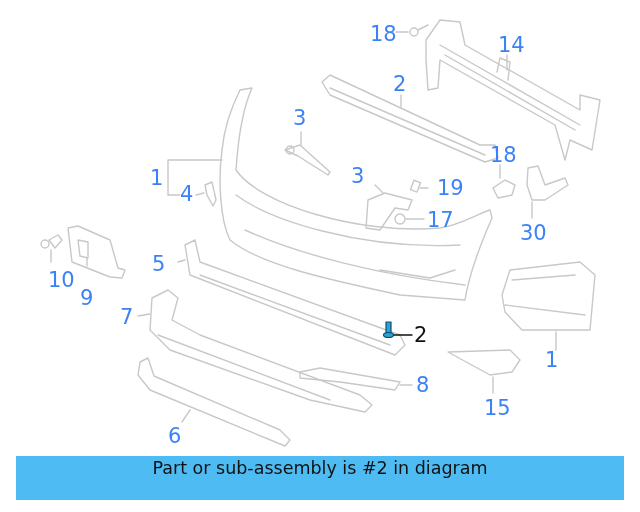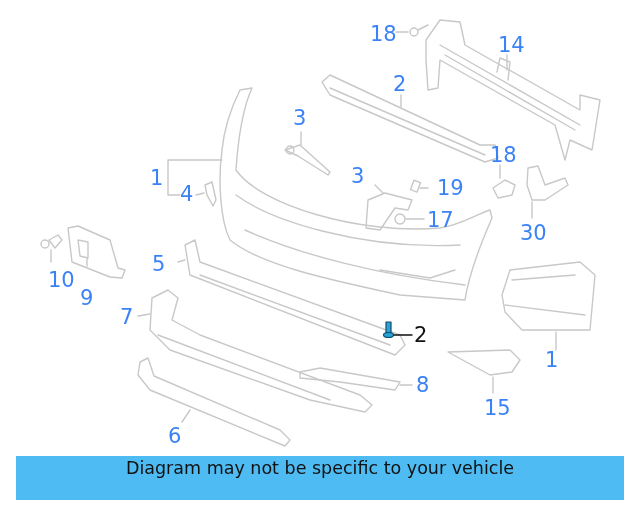--- a/index.html
+++ b/index.html
@@ -132,14 +132,14 @@
   <span class="callout" style="left:545px;top:350px">1</span>
   <span class="callout" style="left:484px;top:398px">15</span>
   <span class="callout" style="left:393px;top:74px">2</span>
   <span class="callout" style="left:498px;top:35px">14</span>
   <span class="callout" style="left:370px;top:24px">18</span>
   <span class="callout" style="left:490px;top:145px">18</span>
   <span class="callout" style="left:520px;top:223px">30</span>
 </div>
 
 <div id="banner">
-  <div>Diagram may not be specific to your vehicle</div>
+  <div>Part or sub-assembly is #2 in diagram</div>
 </div>
 
 </body></html>

